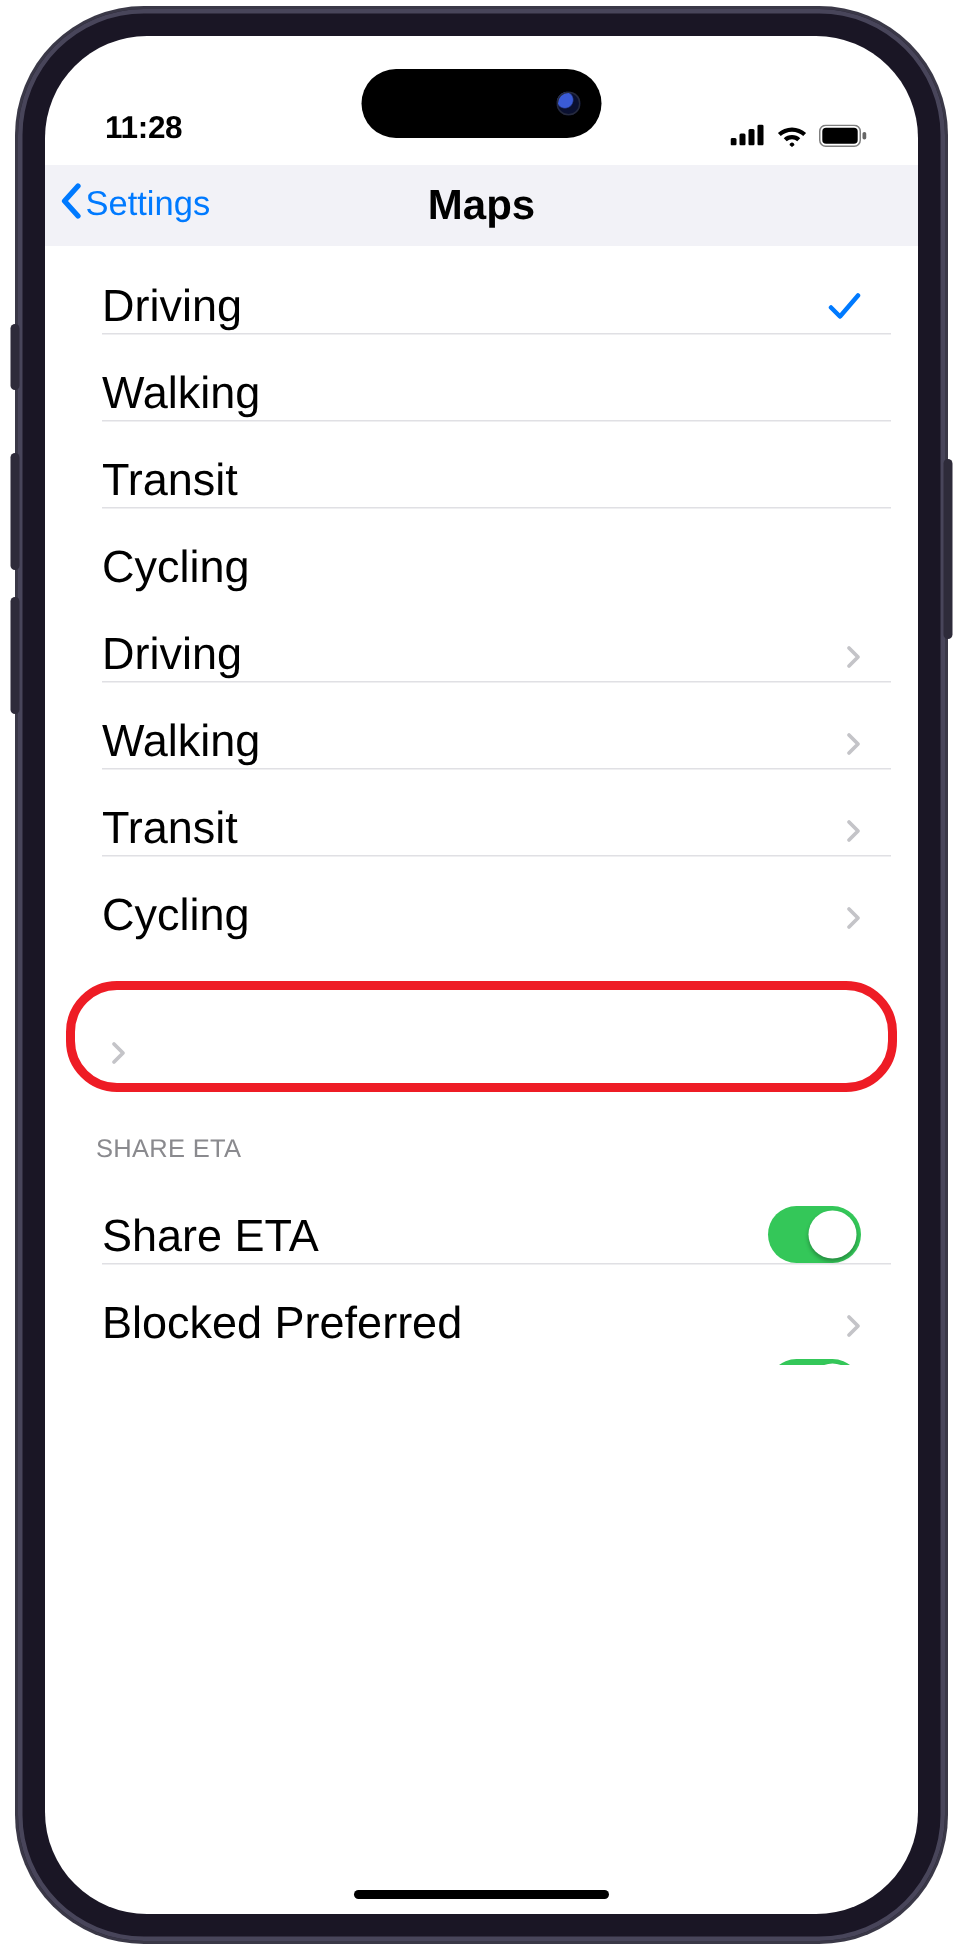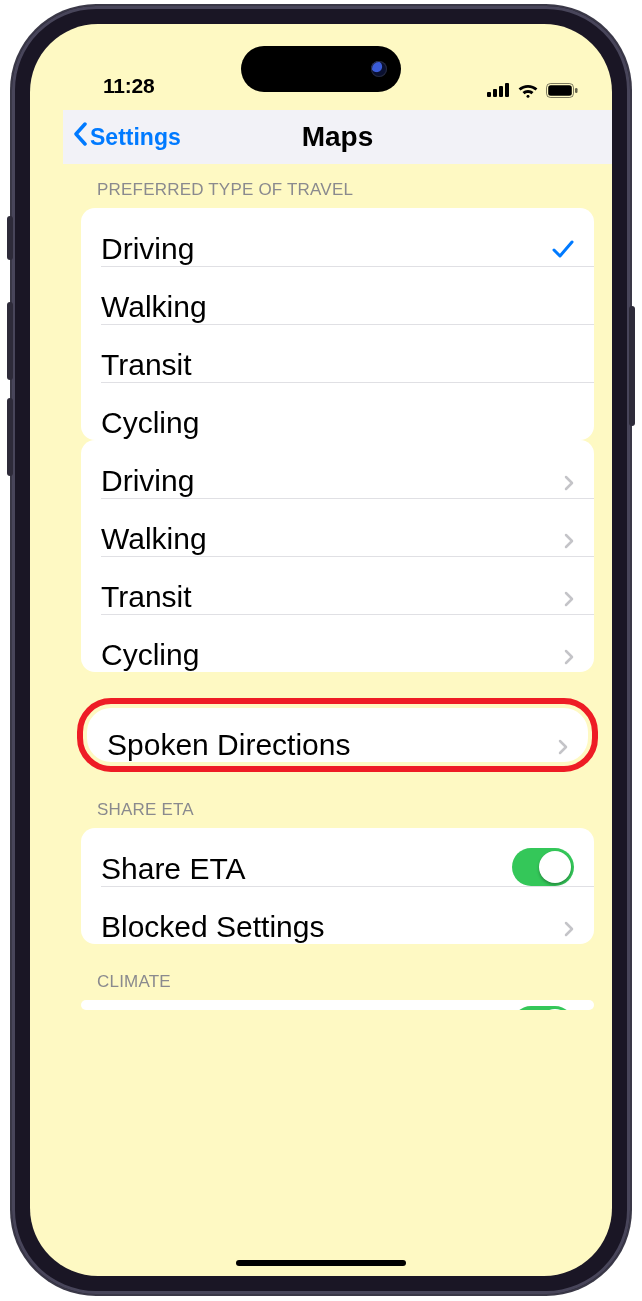--- a/index.html
+++ b/index.html
@@ -15,26 +15,25 @@
     box-shadow: 0 0 0 2px #3a3847, inset 0 0 0 3px #48455a;
   }
   .power-btn   { position:absolute; right:-5px; top:300px; width:6px; height:120px; background:#2e2b3a; border-radius:3px; }
   .ringer-btn  { position:absolute; left:-5px;  top:210px; width:6px; height:44px;  background:#2e2b3a; border-radius:3px; }
   .volup-btn   { position:absolute; left:-5px;  top:296px; width:6px; height:78px;  background:#2e2b3a; border-radius:3px; }
   .voldn-btn   { position:absolute; left:-5px;  top:392px; width:6px; height:78px;  background:#2e2b3a; border-radius:3px; }
 
   .screen {
     position:absolute;
     left: 18px; right: 18px; top: 18px; bottom: 18px;
-    background: #fef9c3;
+    background: #ffffff;
     border-radius: 68px;
     overflow: hidden;
     display:flex;
     flex-direction:column;
-    padding-left:33px;
   }
 
   
   .island {
     position:absolute;
     top: 22px; left: 50%; transform: translateX(-50%);
     width: 160px; height: 46px;
     background: #000;
     border-radius: 24px;
   }
@@ -59,24 +58,23 @@
   
   .navbar {
     height: 54px;
     display:flex;
     align-items:center;
     position:relative;
     background:#f2f2f7;
   }
   .back-btn {
     position:absolute; left:10px; top:50%; transform:translateY(-50%);
-    display:flex; align-items:center; gap:1px;
+    display:flex; align-items:flex-start; gap:1px;
     color:#007aff;
     font-size:23px;
-    font-weight:bold;
   }
   .back-chev { display:inline-block; }
   .nav-title {
     position:absolute; left:50%; top:50%; transform:translate(-50%,-50%);
     font-size:28px; font-weight:600;
   }
 
   
   .content { flex:1; overflow:hidden; }
 
@@ -183,21 +181,20 @@
               <path d="M12 2 L3 12 L12 22" fill="none" stroke="#007aff" stroke-width="3.5" stroke-linecap="round" stroke-linejoin="round"></path>
             </svg>
         </span>
         <span>Settings</span>
       </div>
       <div class="nav-title">Maps</div>
     </div>
 
     <div class="content">
 
-      <div class="group-label tight">Preferred Type of Travel</div>
       <div class="group">
         <div class="row">
           <span class="label">Driving</span>
           <span class="check">
             <svg width="22" height="20" viewBox="0 0 22 20">
                 <path d="M2 11 L8 17 L20 3" fill="none" stroke="#007aff" stroke-width="3" stroke-linecap="round" stroke-linejoin="round"></path>
               </svg>
           </span>
         </div>
         <div class="row">
@@ -234,45 +231,43 @@
           <span class="label">Cycling</span>
           <span class="chevron"><svg width="10" height="16" viewBox="0 0 10 16">
                 <path d="M2 2 L8 8 L2 14" fill="none" stroke="#c4c4c8" stroke-width="2.5" stroke-linecap="round" stroke-linejoin="round"></path>
               </svg></span>
         </div>
       </div>
 
       <div class="highlight-wrap">
         <div class="group">
           <div class="row">
-            <span class="label">Spoken Directions</span>
             <span class="chevron"><svg width="10" height="16" viewBox="0 0 10 16">
                   <path d="M2 2 L8 8 L2 14" fill="none" stroke="#c4c4c8" stroke-width="2.5" stroke-linecap="round" stroke-linejoin="round"></path>
                 </svg></span>
           </div>
         </div>
       </div>
 
       <div class="group-label">Share ETA</div>
       <div class="group">
         <div class="row">
           <span class="label">Share ETA</span>
           <span class="toggle">
               <span class="knob"></span>
             </span>
         </div>
         <div class="row">
-          <span class="label">Blocked Settings</span>
-          <span class="chevron"><svg width="10" height="16" viewBox="0 0 10 16">
-                <path d="M2 2 L8 8 L2 14" fill="none" stroke="#c4c4c8" stroke-width="2.5" stroke-linecap="round" stroke-linejoin="round"></path>
-              </svg></span>
-        </div>
-      </div>
-
-      <div class="group-label">Climate</div>
+          <span class="label">Blocked Preferred</span>
+          <span class="chevron"><svg width="10" height="16" viewBox="0 0 10 16">
+                <path d="M2 2 L8 8 L2 14" fill="none" stroke="#c4c4c8" stroke-width="2.5" stroke-linecap="round" stroke-linejoin="round"></path>
+              </svg></span>
+        </div>
+      </div>
+
       <div class="group" style="height:10px;position:relative;">
         <span class="toggle" style="position:absolute;right:20px;top:6px;">
             <span class="knob"></span>
           </span>
       </div>
 
     </div>
 
     <div class="home-ind"></div>
   </div>

